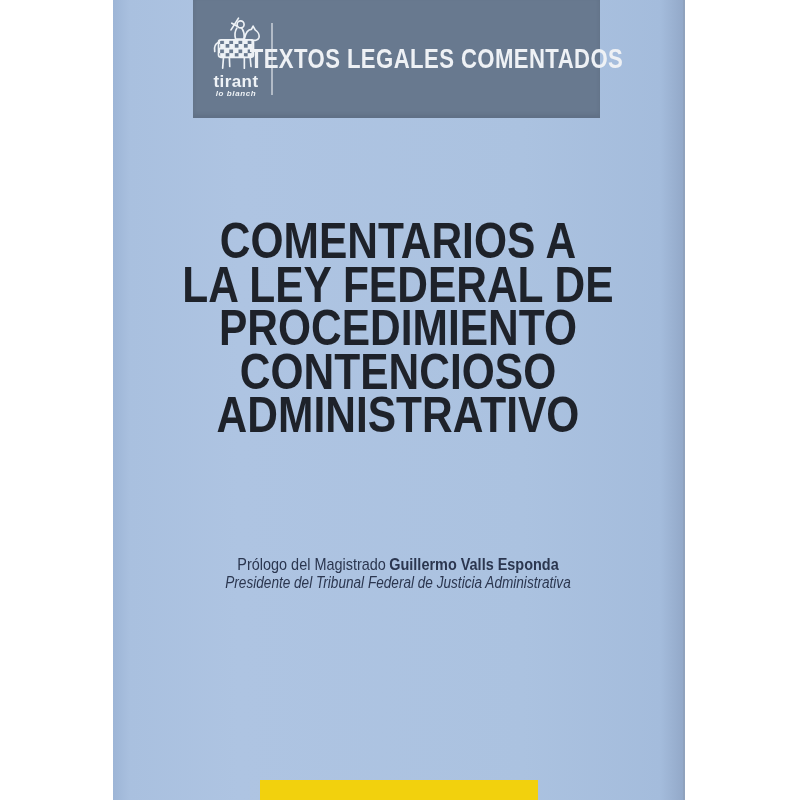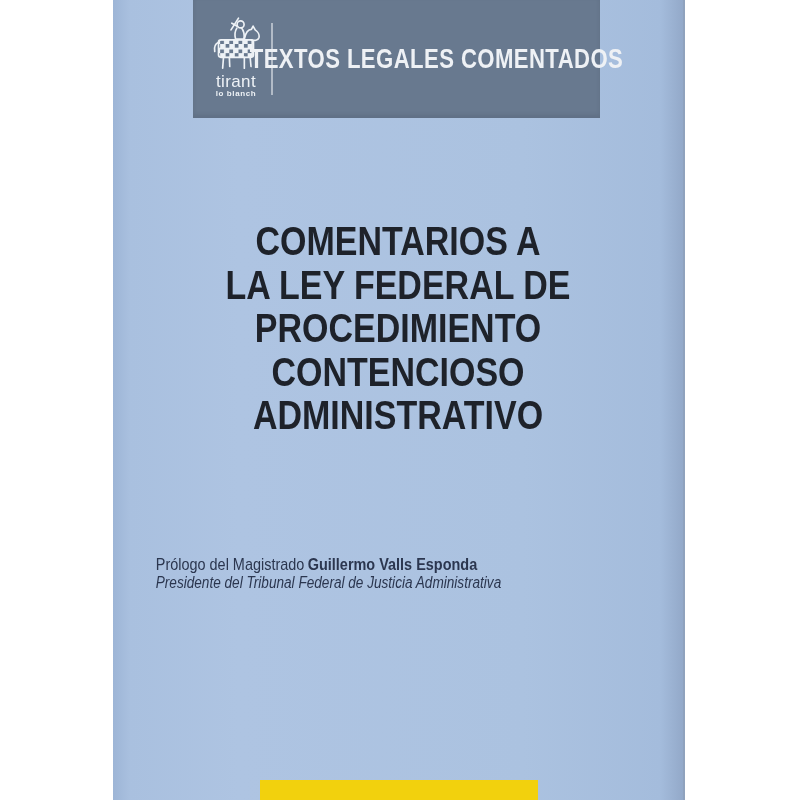--- a/index.html
+++ b/index.html
@@ -17,49 +17,49 @@
   .band {
     position:absolute; left:80px; top:0; width:407px; height:118px;
     background:#68798f;
     box-shadow:inset 0 -3px 4px rgba(30,40,55,0.12);
   }
   .logo-col {
     position:absolute; left:12px; top:16px; width:62px;
     text-align:center; color:#eef2f6;
   }
   .logo-svg { width:50px; height:56px; display:block; margin:0 auto; }
-  .wordmark { font-size:17px; font-weight:normal; letter-spacing:0.4px; line-height:15px; margin-top:2px; }
-  .wordmark-sub { font-size:8px; font-weight:bold; letter-spacing:0.6px; line-height:9px; }
+  .wordmark { font-size:17px; font-weight:bold; letter-spacing:0.4px; line-height:15px; margin-top:2px; }
+  .wordmark-sub { font-size:8px; font-weight:bold; letter-spacing:0.6px; line-height:9px;font-style:italic; }
   .divider {
     position:absolute; left:78px; top:23px; width:2px; height:72px;
     background:rgba(238,242,246,0.55);
   }
   .series {
     position:absolute; left:84px; right:4px; top:0; height:118px;
     display:flex; align-items:center; justify-content:center;
     color:#eef1f5; font-size:27px; font-weight:bold; white-space:nowrap;
     letter-spacing:0.5px;
     transform:scaleX(0.82); transform-origin:50% 50%;
   }
   .title-block {
     position:absolute; left:0; width:100%; top:220px;
     text-align:center; color:#1e222a;
-    font-weight:bold; font-size:40px; line-height:43.5px;
+    font-weight:bold; font-size:50px; line-height:43.5px;
   }
   .title-line { display:block; transform:scaleX(0.85); transform-origin:50% 50%; white-space:nowrap; }
   .author-block {
     position:absolute; left:0; width:100%; top:485px;
     text-align:center; color:#2c3c5a;
     font-style:italic; font-size:19px; line-height:22px;
   }
   .author-name { font-weight:bold; }
   .cond { display:block; transform:scaleX(0.85); transform-origin:50% 50%; white-space:nowrap; }
   .prologue-block {
     position:absolute; left:0; width:100%; top:556px;
-    text-align:left; color:#2b364f; font-size:17px; line-height:18px;
+    text-align:center; color:#2b364f; font-size:17px; line-height:18px;
   }
   .prologue-lead { margin-right:4px; }
   .prologue-name { font-weight:bold; }
   .prologue-sub { font-style:italic; font-size:16px; }
   .yellow-bar {
     position:absolute; left:147px; bottom:0; width:278px; height:20px;
     background:#f2d10d;
   }
 </style>
 </head>

